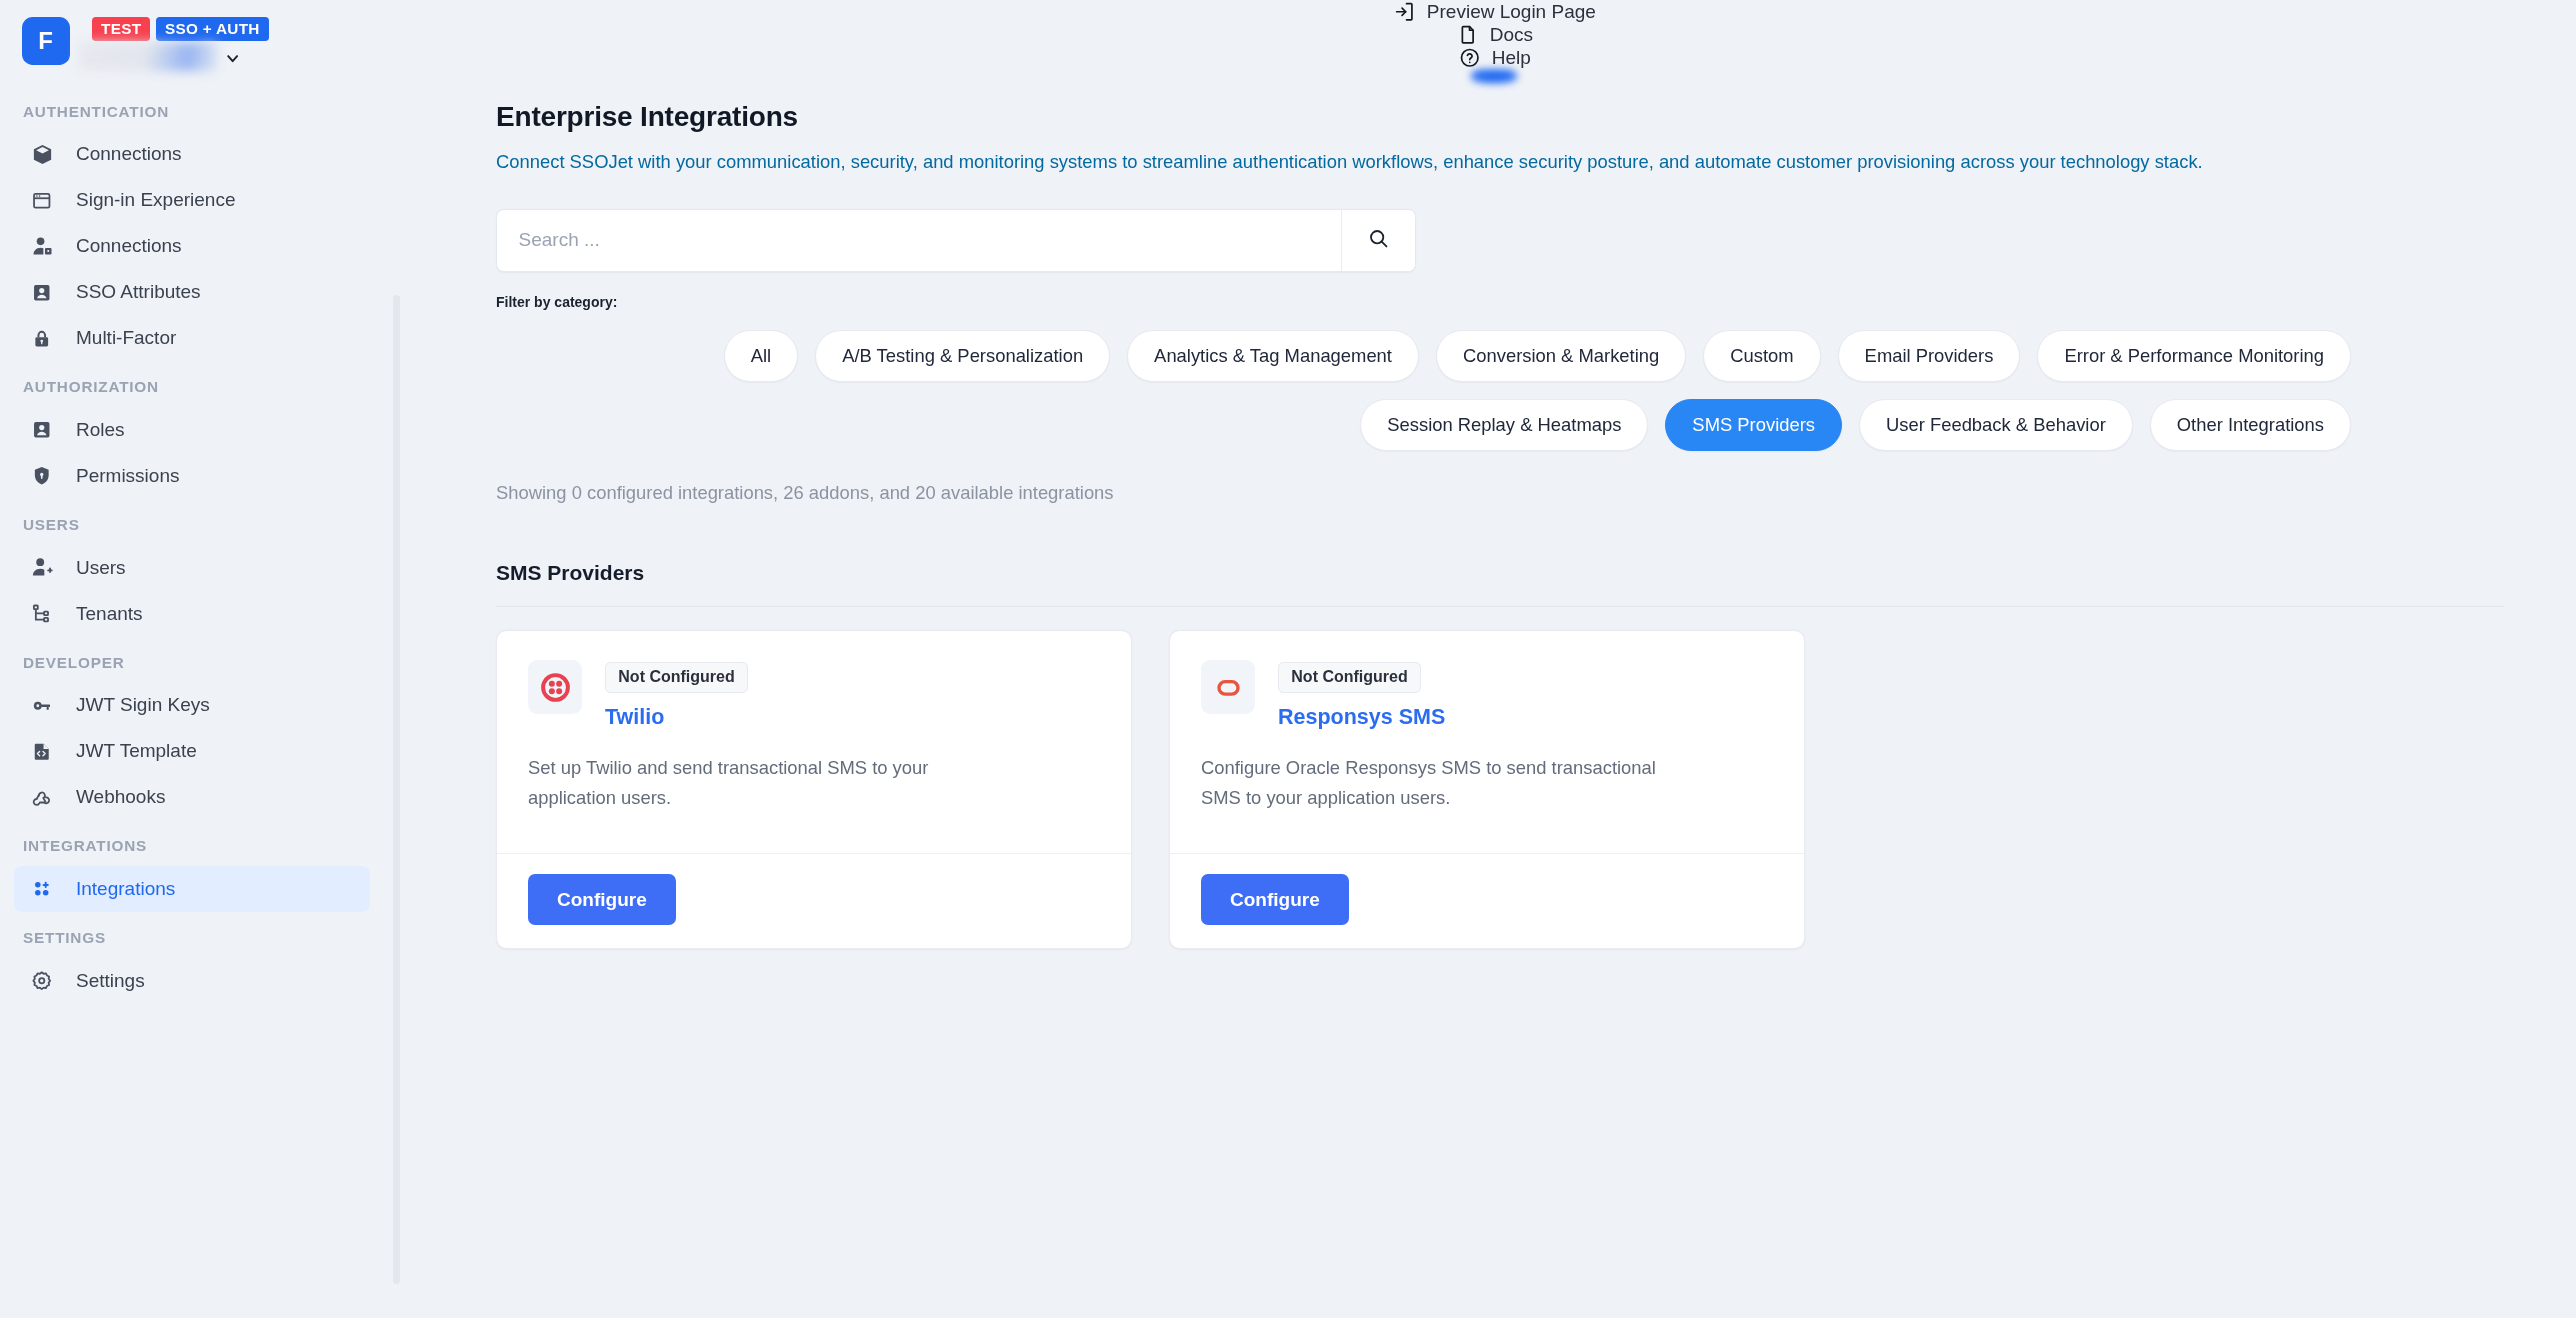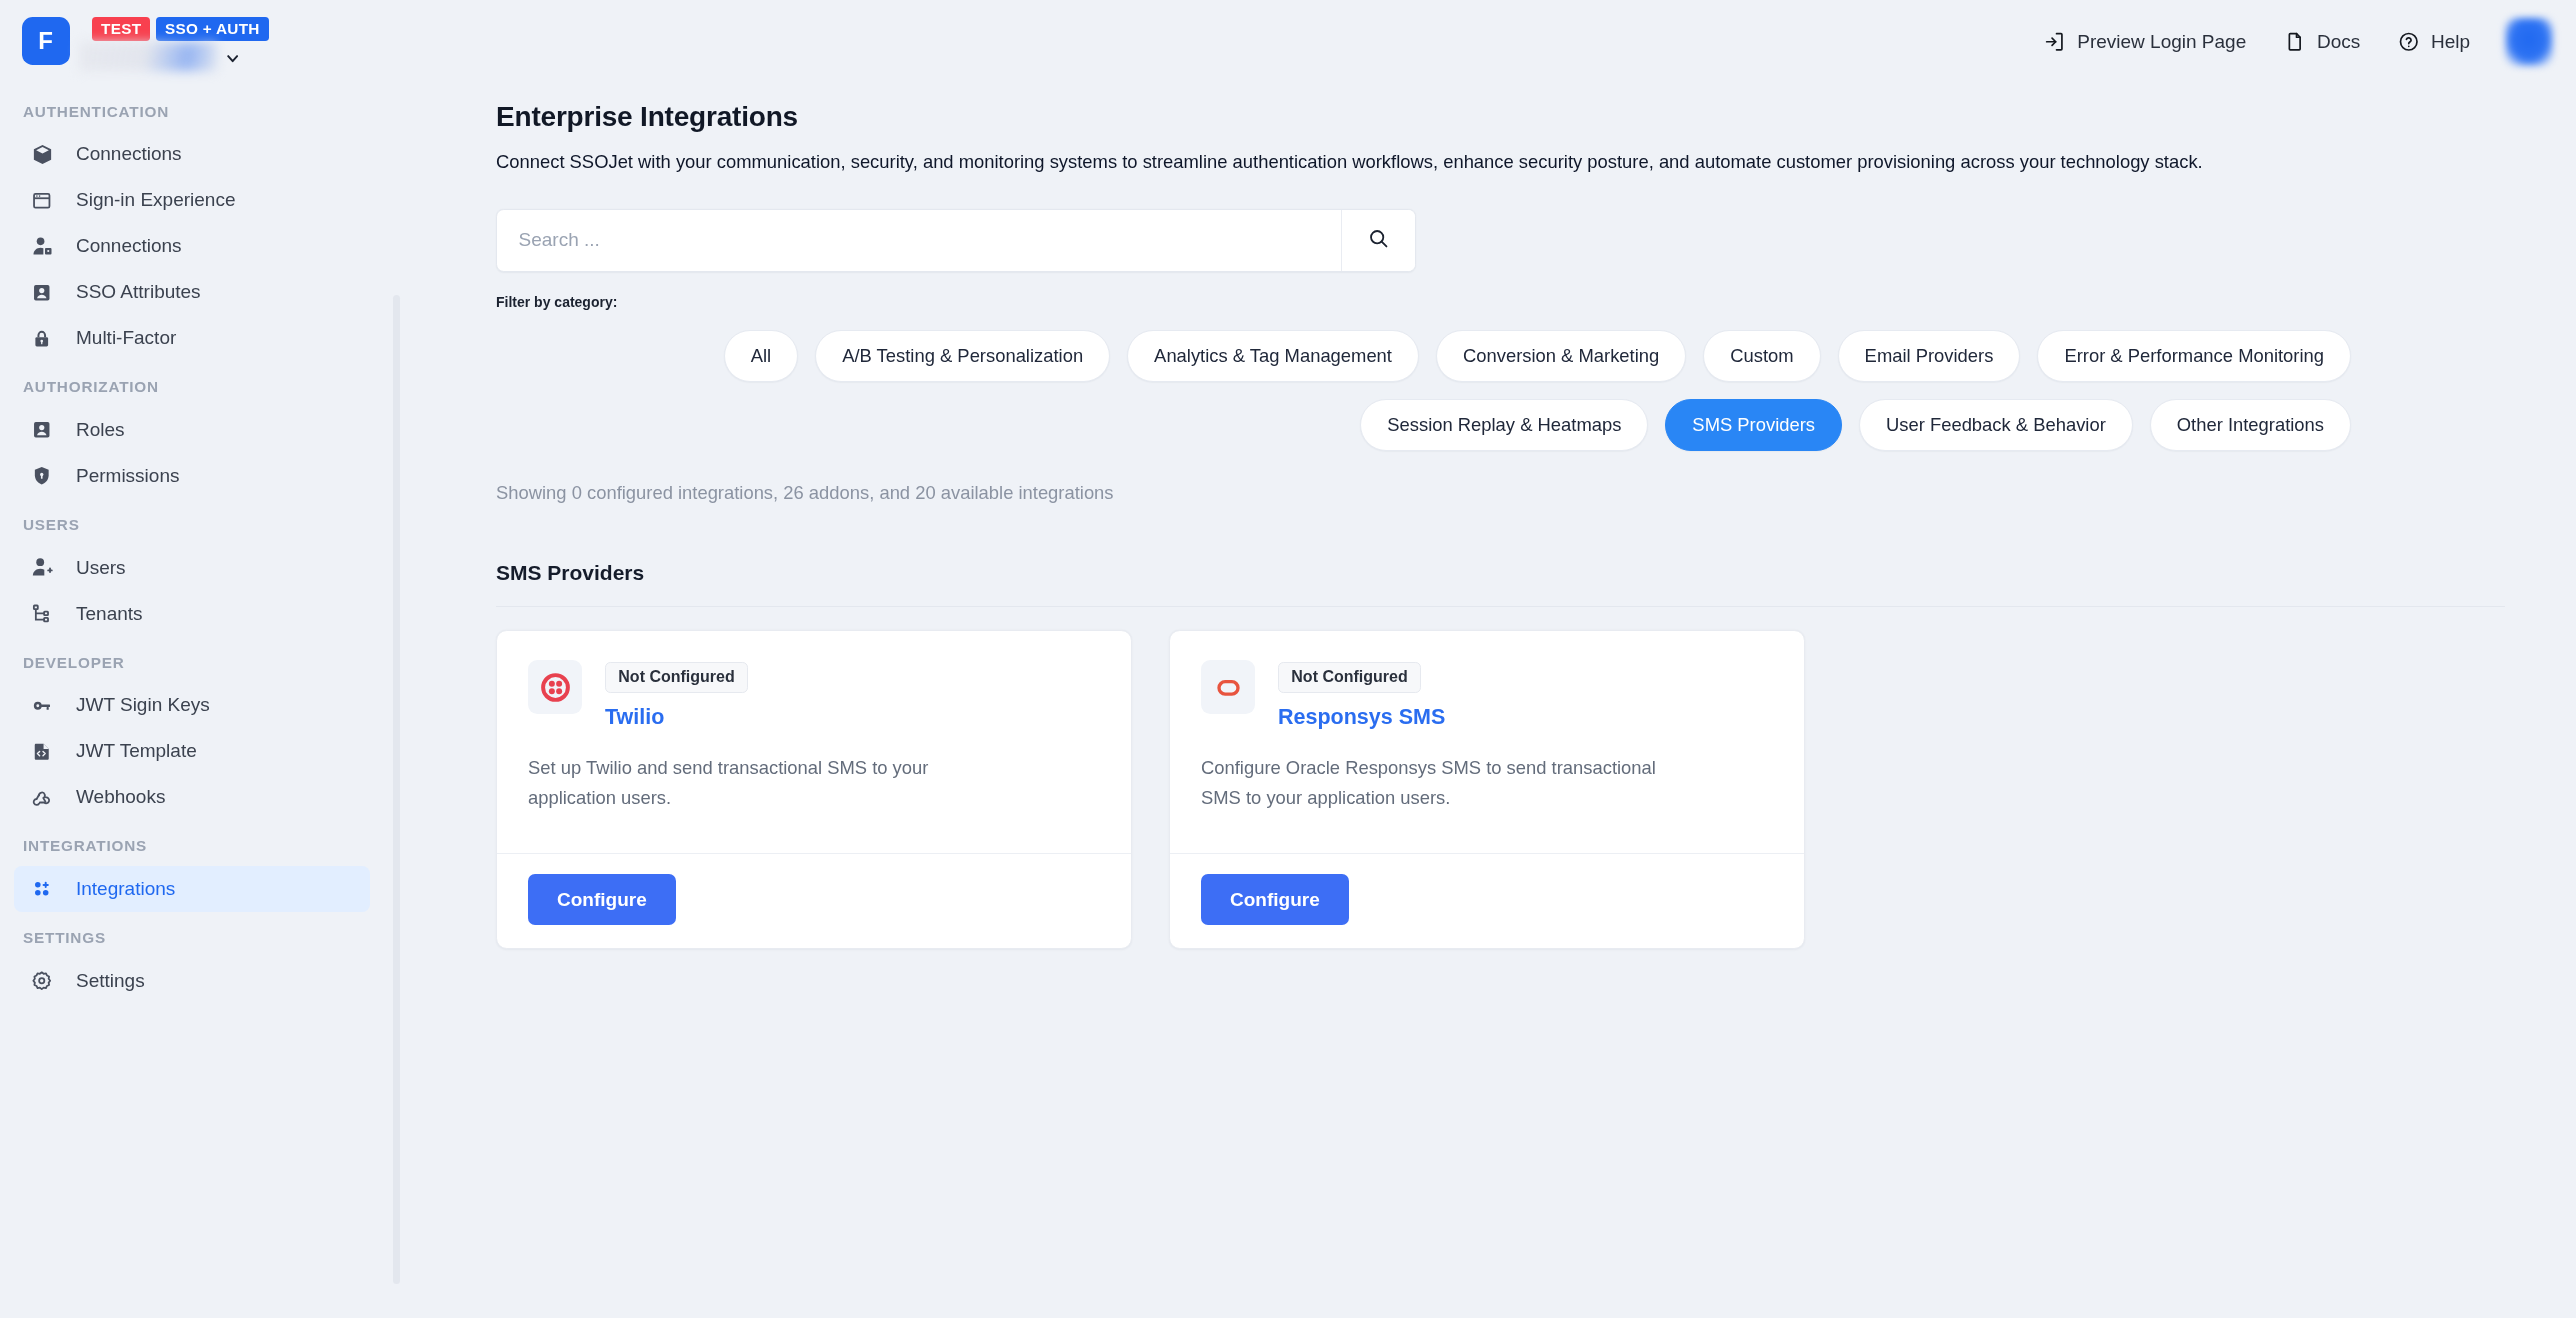--- a/index.html
+++ b/index.html
@@ -124,23 +124,24 @@
     border-radius: 4.6px;
   }
 
   
   #header {
     position: absolute;
     top: 0; left: 399px;
     width: 2177px; height: 84px;
     display: flex;
     align-items: center;
-    justify-content: flex-end;
+    justify-content: flex-start;
     padding-right: 23px;
     gap: 0;
+    flex-direction: column;
   }
   .hdr-btn {
     display: flex; align-items: center; gap: 10.7px;
     margin-left: 37px;
     cursor: pointer;
     color: #2a303c;
     font-size: 19px;
   }
   .hdr-btn .hdr-ico { width: 23px; height: 23px; display: flex; align-items: center; justify-content: center; }
   .hdr-avatar {
@@ -162,21 +163,21 @@
   .page-title {
     font-size: 28px;
     font-weight: 700;
     color: #111826;
     letter-spacing: -0.2px;
   }
   .page-sub {
     margin-top: 14px;
     font-size: 18.4px;
     line-height: 1.62;
-    color: #0f172a;
+    color: #0369a1;
     max-width: 1878px;
   }
 
   .search-wrap {
     margin-top: 32px;
     width: 920px;
     height: 63px;
     background: #fff;
     border: 0.8px solid #e4e8ef;
     border-radius: 7.7px;

